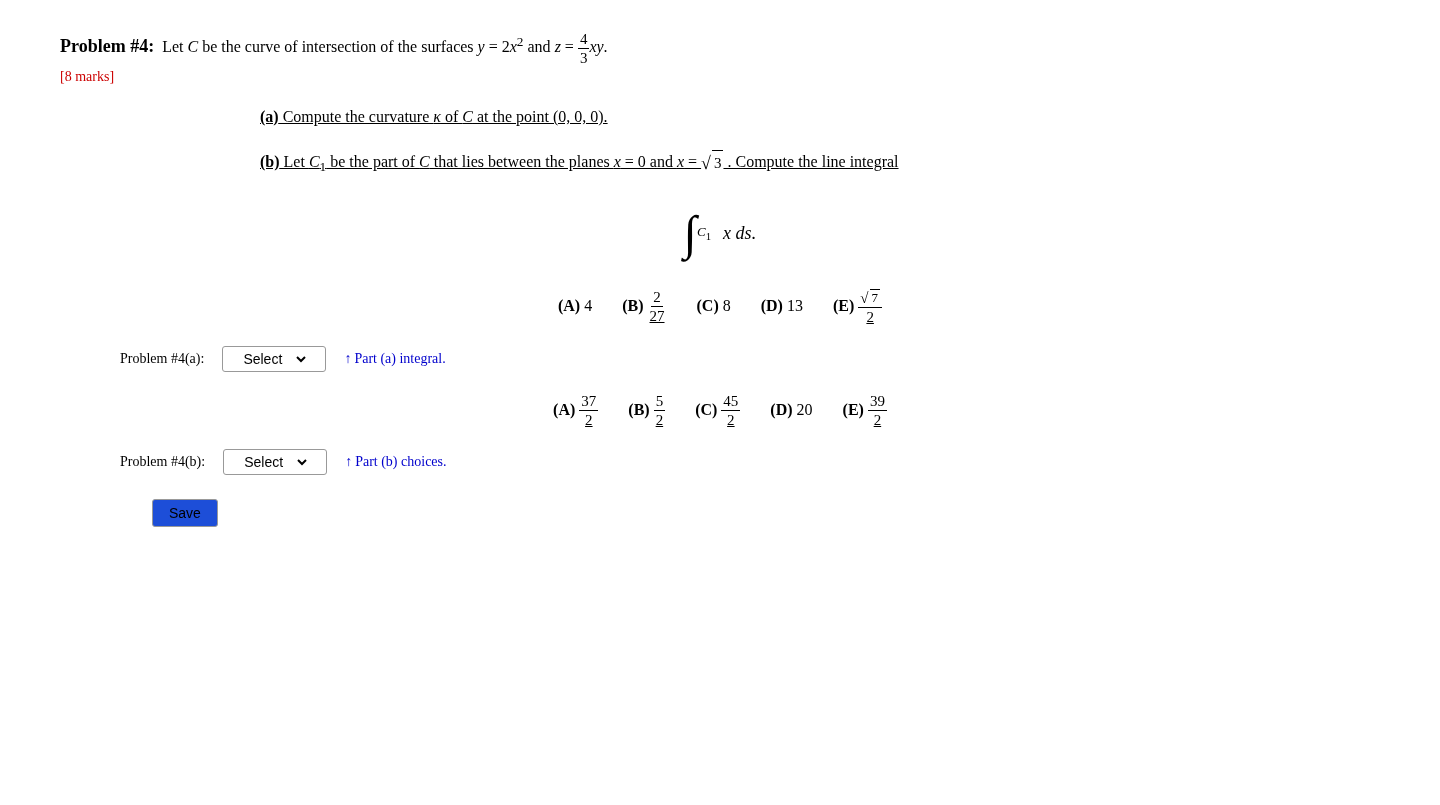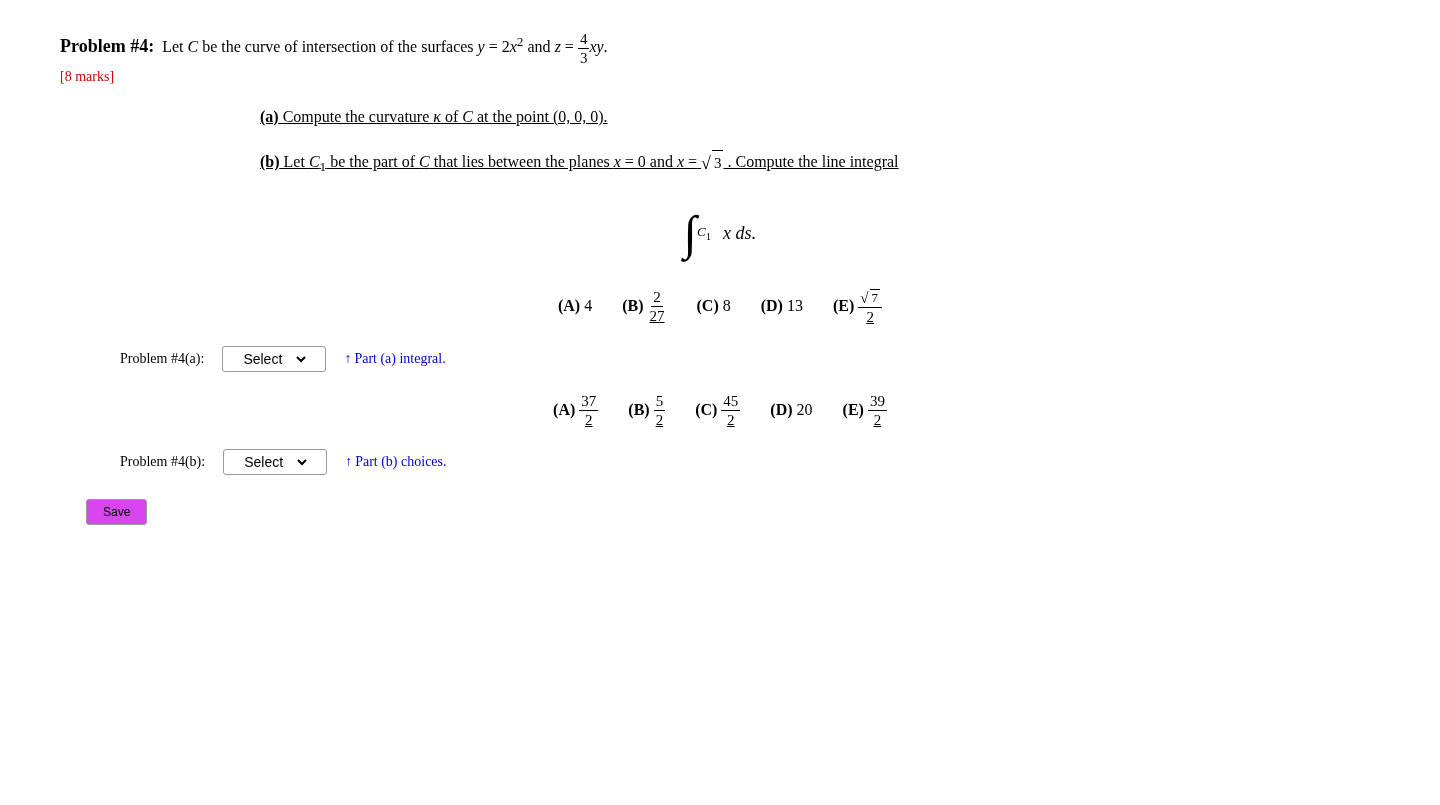--- a/index.html
+++ b/index.html
@@ -195,24 +195,24 @@
 
     .arrow-up {
       display: inline-block;
       font-size: 14px;
     }
 
     .save-btn {
       border: 1px solid #999;
       border-radius: 3px;
       padding: 5px 16px;
-      font-size: 12px;
-      background: #d946ef;
+      font-size: 14px;
+      background: #1d4ed8;
       cursor: pointer;
-      margin-left: 26px;
+      margin-left: 92px;
       margin-top: 10px;
     }
 
     .italic { font-style: italic; }
   </style>
 </head>
 <body>
 
 <div>
 

